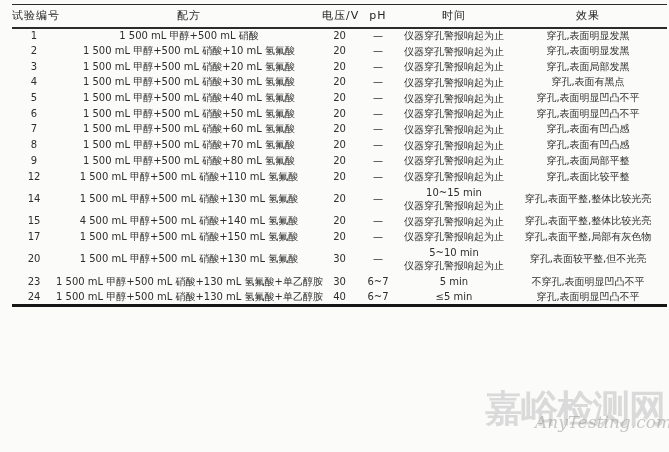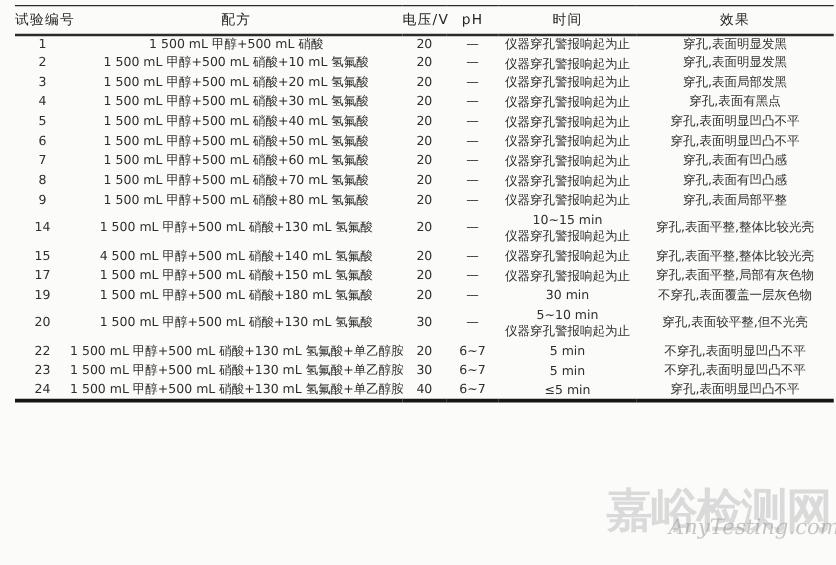--- a/index.html
+++ b/index.html
@@ -184,20 +184,30 @@
         <tr>
           <td>9</td>
           <td>1 500 mL 甲醇+500 mL 硝酸+80 mL 氢氟酸</td>
           <td>20</td>
           <td>—</td>
           <td>
             <div class="tline">仪器穿孔警报响起为止</div>
           </td>
           <td>穿孔,表面局部平整</td>
         </tr>
+        <tr>
+          <td>12</td>
+          <td>1 500 mL 甲醇+500 mL 硝酸+110 mL 氢氟酸</td>
+          <td>20</td>
+          <td>—</td>
+          <td>
+            <div class="tline">仪器穿孔警报响起为止</div>
+          </td>
+          <td>穿孔,表面比较平整</td>
+        </tr>
         <tr class="double">
           <td>14</td>
           <td>1 500 mL 甲醇+500 mL 硝酸+130 mL 氢氟酸</td>
           <td>20</td>
           <td>—</td>
           <td>
             <div class="tline">10~15 min</div>
             <div class="tline">仪器穿孔警报响起为止</div>
           </td>
           <td>穿孔,表面平整,整体比较光亮</td>
@@ -215,50 +225,30 @@
         <tr>
           <td>17</td>
           <td>1 500 mL 甲醇+500 mL 硝酸+150 mL 氢氟酸</td>
           <td>20</td>
           <td>—</td>
           <td>
             <div class="tline">仪器穿孔警报响起为止</div>
           </td>
           <td>穿孔,表面平整,局部有灰色物</td>
         </tr>
-        <tr>
-          <td>19</td>
-          <td>1 500 mL 甲醇+500 mL 硝酸+180 mL 氢氟酸</td>
-          <td>20</td>
-          <td>—</td>
-          <td>
-            <div class="tline">30 min</div>
-          </td>
-          <td>不穿孔,表面覆盖一层灰色物</td>
-        </tr>
         <tr class="double">
           <td>20</td>
           <td>1 500 mL 甲醇+500 mL 硝酸+130 mL 氢氟酸</td>
           <td>30</td>
           <td>—</td>
           <td>
             <div class="tline">5~10 min</div>
             <div class="tline">仪器穿孔警报响起为止</div>
           </td>
           <td>穿孔,表面较平整,但不光亮</td>
-        </tr>
-        <tr>
-          <td>22</td>
-          <td>1 500 mL 甲醇+500 mL 硝酸+130 mL 氢氟酸+单乙醇胺</td>
-          <td>20</td>
-          <td>6~7</td>
-          <td>
-            <div class="tline">5 min</div>
-          </td>
-          <td>不穿孔,表面明显凹凸不平</td>
         </tr>
         <tr>
           <td>23</td>
           <td>1 500 mL 甲醇+500 mL 硝酸+130 mL 氢氟酸+单乙醇胺</td>
           <td>30</td>
           <td>6~7</td>
           <td>
             <div class="tline">5 min</div>
           </td>
           <td>不穿孔,表面明显凹凸不平</td>

